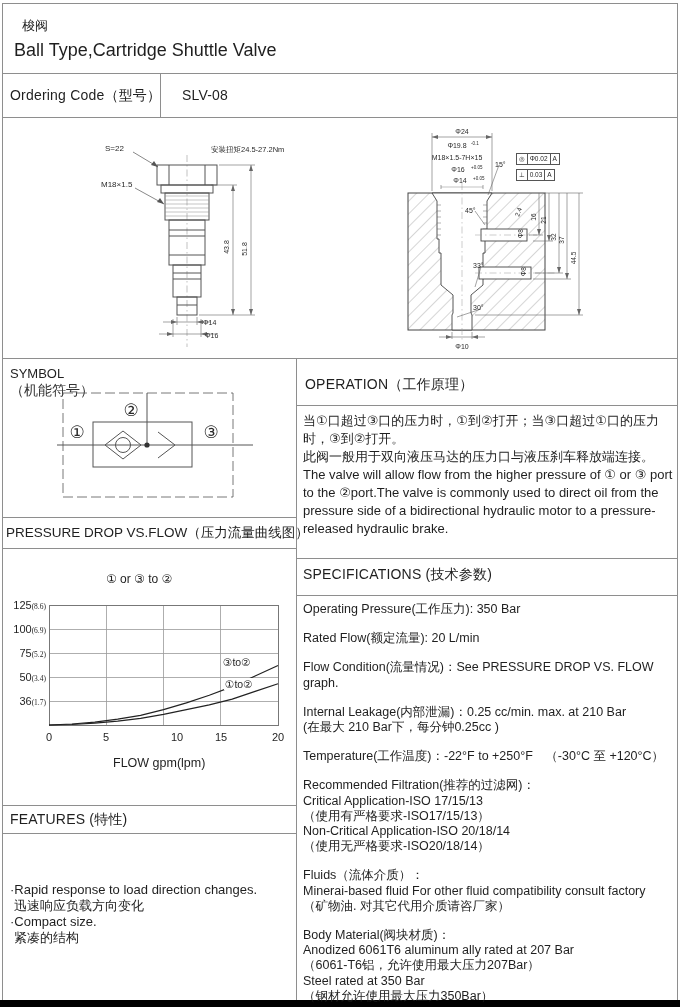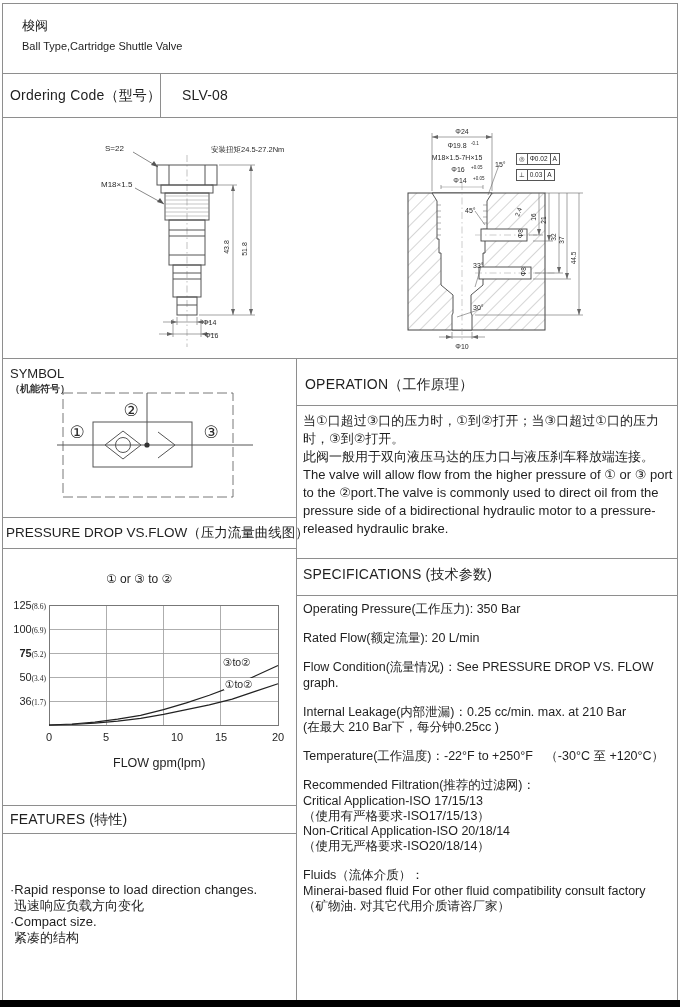--- a/index.html
+++ b/index.html
@@ -3,21 +3,21 @@
 <meta charset="utf-8">
 <style>
   html,body{margin:0;padding:0;background:#fff;}
   #page{position:relative;width:680px;height:1008px;background:#fff;overflow:hidden;
         font-family:"Liberation Sans","DejaVu Sans",sans-serif;color:#1f1f1f;}
   .abs{position:absolute;}
   i.hl,i.vl{position:absolute;background:#8e8e8e;display:block;}
   i.hl{height:1px;} i.vl{width:1px;}
   .t{position:absolute;white-space:nowrap;}
   .hdr{font-size:14px;letter-spacing:.2px;}
-  .small{font-size:10px;color:#333;font-weight:bold;}
+  .small{font-size:14px;color:#333;}
   .specline{font-size:12.5px;line-height:15.2px;white-space:normal;}
   .specgroup{margin-bottom:14px;}
   .bodytxt{font-size:13px;line-height:18px;}
   .yt{position:absolute;width:46px;text-align:right;font-size:11px;}
   .yt small{font-size:7.5px;font-family:Liberation Serif, serif;}
   .xt{position:absolute;width:24px;text-align:center;font-size:11px;}
   .curvelbl{position:absolute;font-size:10.5px;background:#fff;padding:0 1px;line-height:12px;}
   svg text{font-family:"Liberation Sans","DejaVu Sans",sans-serif;fill:#2a2a2a;}
   .gtol{position:absolute;display:flex;border:1px solid #555;background:#fff;height:10px;}
   .gtol span{display:block;font-size:6.5px;line-height:9px;padding:0 2px;border-right:1px solid #555;}
@@ -42,21 +42,21 @@
   <i class="hl" style="left:2px;top:805px;width:294px"></i>
   <i class="hl" style="left:2px;top:833px;width:294px"></i>
 
   <i class="hl" style="left:296px;top:405px;width:382px"></i>
   <i class="hl" style="left:296px;top:558px;width:382px"></i>
   <i class="hl" style="left:296px;top:595px;width:382px"></i>
 
   <div class="abs" style="left:0;top:1000px;width:680px;height:7px;background:#000"></div>
 
   <div class="t" style="left:22px;top:17px;font-size:13px">梭阀</div>
-  <div class="t" style="left:22px;top:40px;font-size:11px">Ball Type,Cartridge Shuttle Valve</div>
+  <div class="t" style="left:14px;top:40px;font-size:18px">Ball Type,Cartridge Shuttle Valve</div>
 
   <div class="t hdr" style="left:10px;top:87px">Ordering Code（型号）</div>
   <div class="t hdr" style="left:182px;top:87px">SLV-08</div>
 
   <svg class="abs" style="left:95px;top:125px" width="200" height="232" viewBox="0 0 200 232">
     <g stroke="#555" stroke-width="1" fill="none">
 
       <line x1="92" y1="30" x2="92" y2="222" stroke="#999" stroke-width="0.6" stroke-dasharray="7 3 1.5 3"></line>
 
       <rect x="62" y="40" width="60" height="20"></rect>
@@ -273,21 +273,21 @@
         <line x1="106.25" y1="55" x2="106.25" y2="175"></line>
           <line x1="163.5" y1="55" x2="163.5" y2="175"></line>
         <line x1="220.75" y1="55" x2="220.75" y2="175"></line>
       </g>
       <rect x="49" y="55" width="229" height="120" fill="none" stroke="#777" stroke-width="1" shape-rendering="crispEdges"></rect>
       <polyline class="series" fill="none" stroke="#222" stroke-width="1.2" points="49.0,175.0 71.9,174.0 94.8,172.1 117.7,169.2 140.6,165.4 163.5,159.6 186.4,152.9 209.3,145.2 232.2,136.6 255.1,126.0 278.0,115.5"></polyline>
       <polyline class="series" fill="none" stroke="#222" stroke-width="1.2" points="49.0,175.0 71.9,174.5 94.8,173.1 117.7,171.2 140.6,168.3 163.5,164.4 186.4,159.6 209.3,154.8 232.2,149.1 255.1,141.4 278.0,133.7"></polyline>
     </svg>
     <span class="yt" style="left:0;top:49px"><b style="font-weight:normal">125</b><small>(8.6)</small></span>
     <span class="yt" style="left:0;top:73px"><b style="font-weight:normal">100</b><small>(6.9)</small></span>
-    <span class="yt" style="left:0;top:97px"><b style="font-weight:bold">75</b><small>(5.2)</small></span>
+    <span class="yt" style="left:0;top:97px"><b style="font-weight:normal">75</b><small>(5.2)</small></span>
     <span class="yt" style="left:0;top:121px"><b style="font-weight:normal">50</b><small>(3.4)</small></span>
     <span class="yt" style="left:0;top:145px"><b style="font-weight:normal">36</b><small>(1.7)</small></span>
     <span class="xt" style="left:37px;top:181px">0</span>
     <span class="xt" style="left:94px;top:181px">5</span>
     <span class="xt" style="left:165px;top:181px">10</span>
     <span class="xt" style="left:209px;top:181px">15</span>
     <span class="xt" style="left:266px;top:181px">20</span>
     <div class="t" style="left:113px;top:206px;font-size:12.5px">FLOW gpm(lpm)</div>
     <span class="curvelbl" style="left:222px;top:106px">③to②</span>
     <span class="curvelbl" style="left:224px;top:128px">①to②</span>
@@ -316,20 +316,27 @@
       <div class="specline">Critical Application-ISO 17/15/13</div>
       <div class="specline">（使用有严格要求-ISO17/15/13）</div>
       <div class="specline">Non-Critical Application-ISO 20/18/14</div>
       <div class="specline">（使用无严格要求-ISO20/18/14）</div>
     </div>
     <div class="specgroup">
       <div class="specline">Fluids（流体介质）：</div>
       <div class="specline">Minerai-based fluid For other  fluid compatibility consult  factory</div>
       <div class="specline">（矿物油. 对其它代用介质请咨厂家）</div>
     </div>
+    <div class="specgroup">
+      <div class="specline">Body Material(阀块材质)：</div>
+      <div class="specline">Anodized 6061T6 aluminum ally rated at 207 Bar</div>
+      <div class="specline">（6061-T6铝，允许使用最大压力207Bar）</div>
+      <div class="specline">Steel rated at 350 Bar</div>
+      <div class="specline">（钢材允许使用最大压力350Bar）</div>
+    </div>
   </div>
 
   <div class="t hdr" style="left:10px;top:811px">FEATURES (特性)</div>
   <div class="abs" style="left:10px;top:882px;width:280px;font-size:13px;line-height:16px">
     <div>·Rapid response to load direction changes.</div>
     <div style="padding-left:4px">迅速响应负载方向变化</div>
     <div>·Compact size.</div>
     <div style="padding-left:4px">紧凑的结构</div>
   </div>
 

